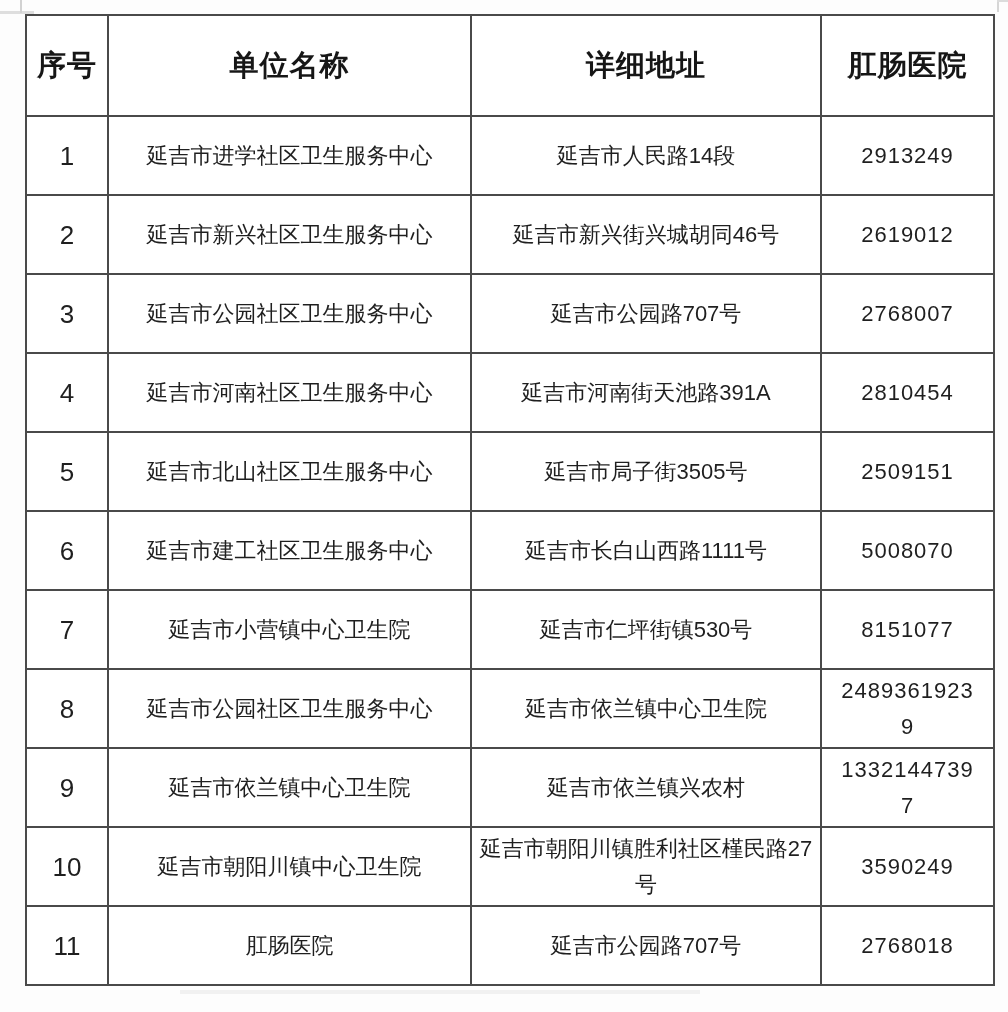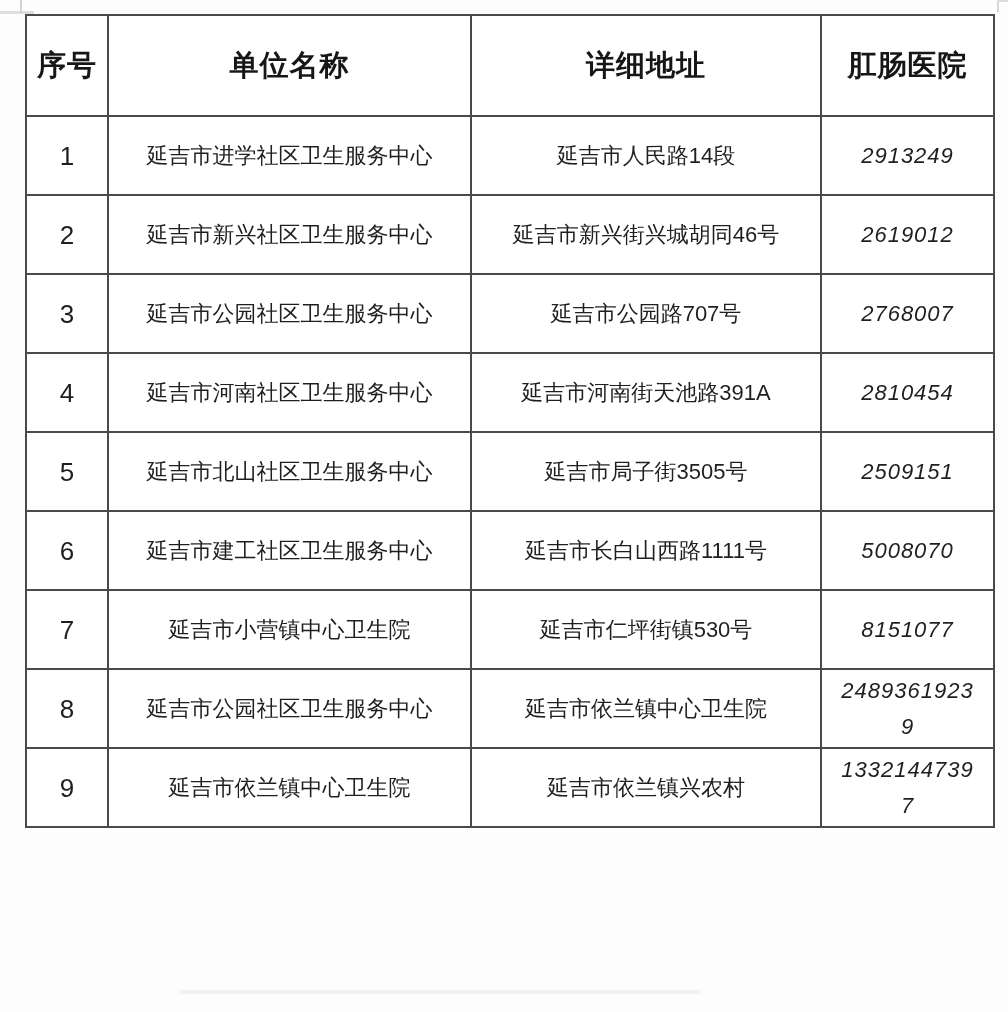--- a/index.html
+++ b/index.html
@@ -52,21 +52,20 @@
     font-weight: 400;
     line-height: 36px;
   }
   td.cell-no { font-size: 26px; }
   td.cell-name { letter-spacing: 0px; }
   td.cell-addr { letter-spacing: 0px; }
   td.cell-phone {
     padding: 2px 13px;
     word-break: break-all;
     letter-spacing: 1px;
-    font-style: italic;
   }
   
   .artifact { position: absolute; background: #d8d8d8; }
   .artifact-topleft-dash  { left: 0;    top: 11px; width: 34px; height: 3px;  background: #dedede; }
   .artifact-topleft-line  { left: 20px; top: 0;    width: 2px;  height: 13px; background: #d2d2d2; }
   .artifact-topright-line { left: 997px; top: 0;   width: 2px;  height: 12px; background: #d6d6d6; }
   .artifact-topright-dash { left: 997px; top: 0;   width: 11px; height: 2px;  background: #dcdcdc; }
   .artifact-bottom-smudge { left: 180px; top: 990px; width: 520px; height: 4px; background: #f1f1f1; }
 </style>
 </head>
@@ -137,20 +136,32 @@
       <td class="cell-name">延吉市公园社区卫生服务中心</td>
       <td class="cell-addr">延吉市依兰镇中心卫生院</td>
       <td class="cell-phone">24893619239</td>
     </tr>
         <tr>
       <td class="cell-no">9</td>
       <td class="cell-name">延吉市依兰镇中心卫生院</td>
       <td class="cell-addr">延吉市依兰镇兴农村</td>
       <td class="cell-phone">13321447397</td>
     </tr>
+        <tr>
+      <td class="cell-no">10</td>
+      <td class="cell-name">延吉市朝阳川镇中心卫生院</td>
+      <td class="cell-addr">延吉市朝阳川镇胜利社区槿民路27号</td>
+      <td class="cell-phone">3590249</td>
+    </tr>
+        <tr>
+      <td class="cell-no">11</td>
+      <td class="cell-name">肛肠医院</td>
+      <td class="cell-addr">延吉市公园路707号</td>
+      <td class="cell-phone">2768018</td>
+    </tr>
       </tbody>
   </table>
 
   <div class="artifact artifact-topleft-dash"></div>
   <div class="artifact artifact-topleft-line"></div>
   <div class="artifact artifact-topright-line"></div>
   <div class="artifact artifact-topright-dash"></div>
   <div class="artifact artifact-bottom-smudge"></div>
 
 </div>

